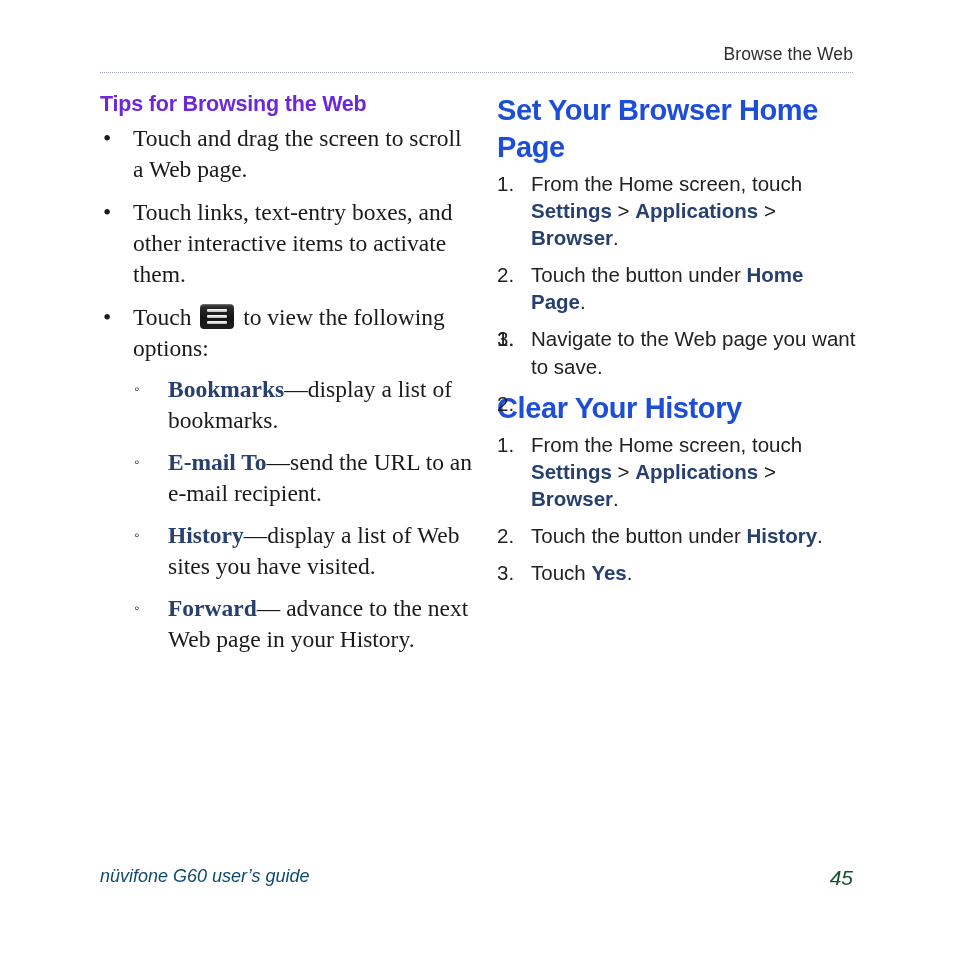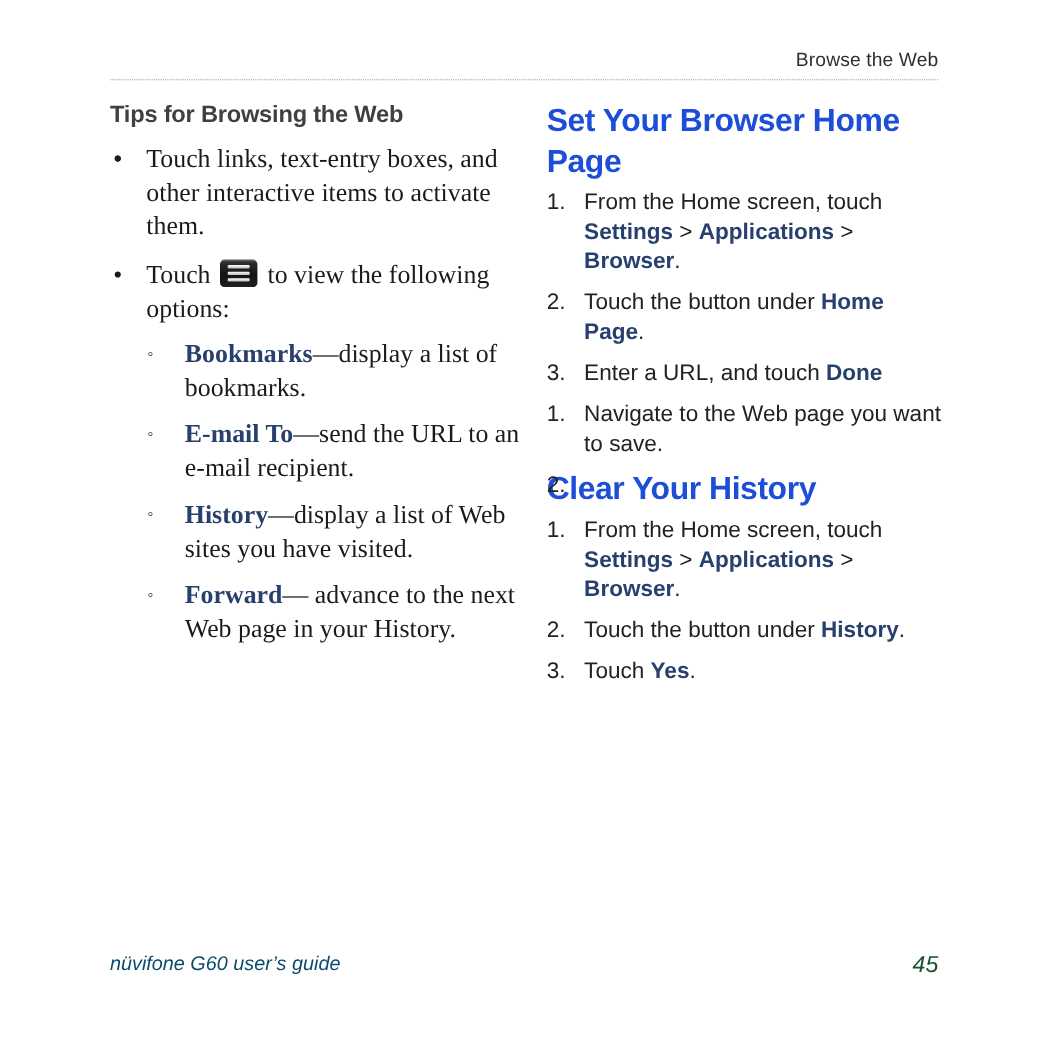--- a/index.html
+++ b/index.html
@@ -65,21 +65,21 @@
   .col-right {
     left: 497px;
     width: 360px;
   }
 
   
   h2.head-sans-small {
     font-family: "Liberation Sans", sans-serif;
     font-weight: bold;
     font-size: 21.5px;
-    color: #404040;
+    color: #6d28d9;
     margin: 0 0 6px 0;
     line-height: 1.18;
     letter-spacing: -0.2px;
   }
   h2.head-sans-big {
     font-family: "Liberation Sans", sans-serif;
     font-weight: bold;
     font-size: 29px;
     color: #1d4ed8;
     margin: 0 0 4px 0;
@@ -240,20 +240,21 @@
   <div class="header-rule"></div>
 
   <div class="columns">
 
     <div class="col col-left">
       <h2 class="head-sans-small">Tips for Browsing the Web</h2>
 
       <ul class="bullets">
         <li>
           <span class="marker">•</span>
+          <span>Touch and drag the screen to scroll a Web page.</span>
         </li>
         <li>
           <span class="marker">•</span>
           <span>Touch links, text-entry boxes, and other interactive items to activate them.</span>
         </li>
         <li>
           <span class="marker">•</span>
           <span>Touch </span><span class="menu-icon"><i></i><i></i><i></i></span><span> to view the following options:</span>
 
           <ul class="subbullets">
@@ -285,21 +286,20 @@
         <li>
           <span class="num">1.</span>
           <span>From the Home screen, touch <span class="kw">Settings</span> &gt; <span class="kw">Applications</span> &gt; <span class="kw">Browser</span>.</span>
         </li>
         <li>
           <span class="num">2.</span>
           <span>Touch the button under <span class="kw">Home Page</span>.</span>
         </li>
         <li>
           <span class="num">3.</span>
-          <span>Enter a URL, and touch <span class="kw">Done</span></span>
         </li>
       </ol>
 
       <ol class="steps">
         <li>
           <span class="num">1.</span>
           <span>Navigate to the Web page you want to save.</span>
         </li>
         <li>
           <span class="num">2.</span>

